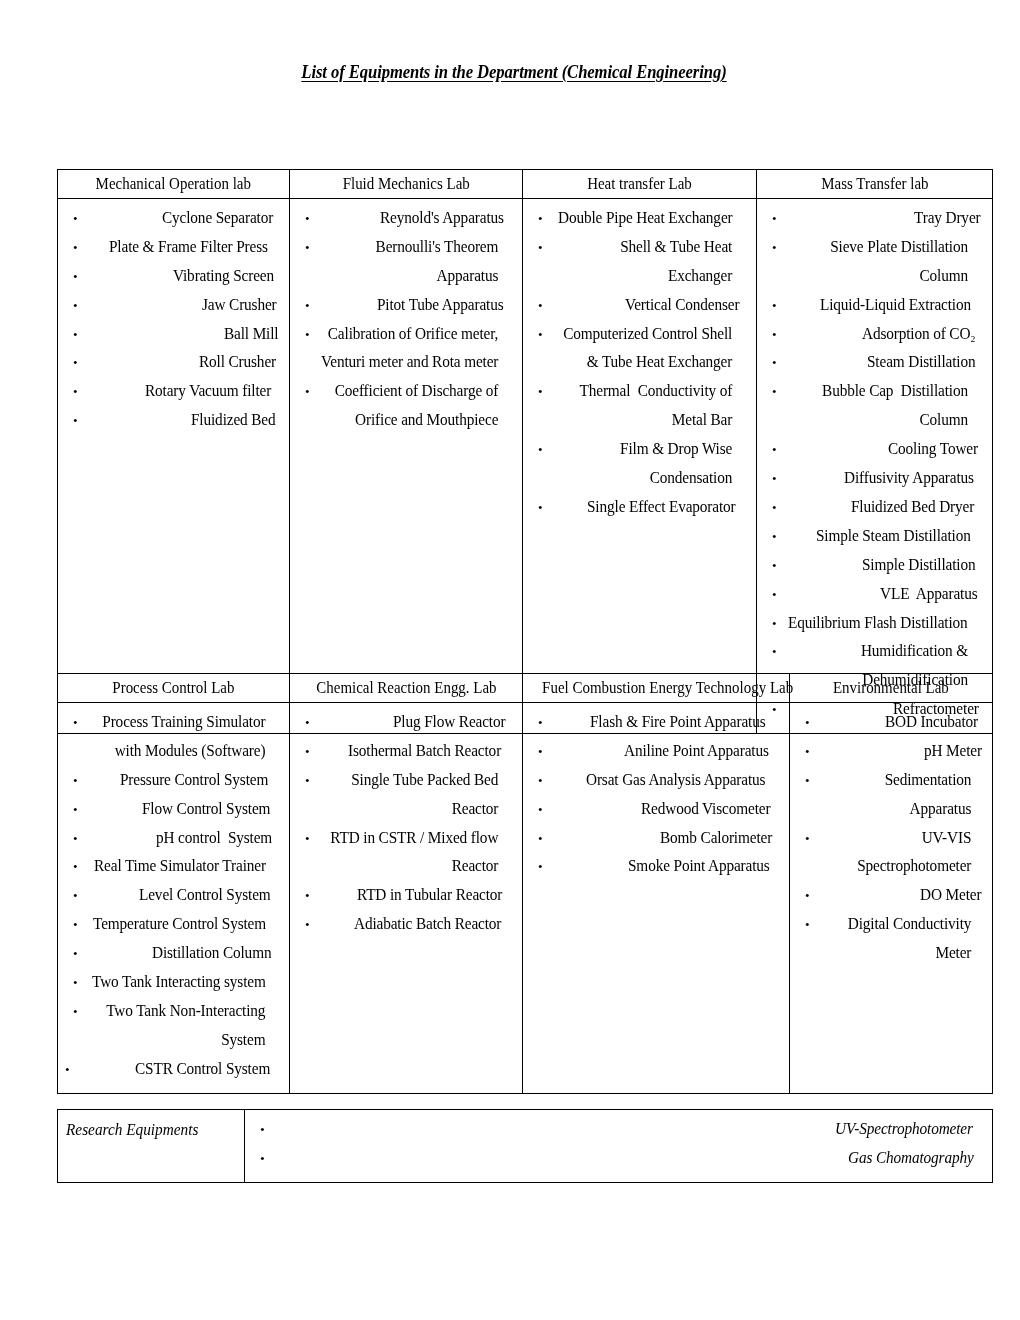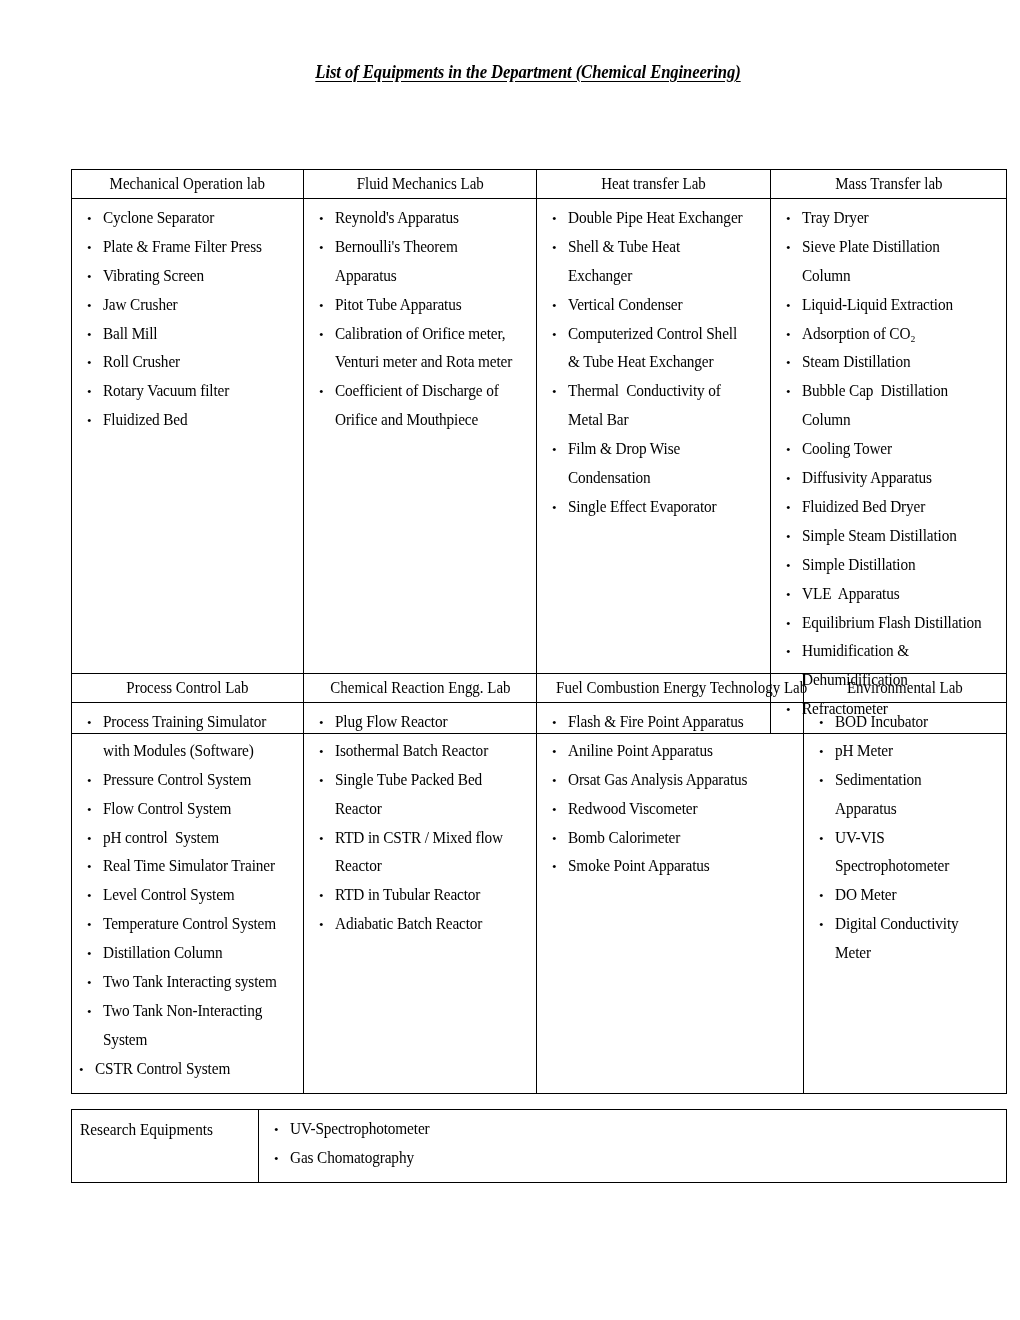--- a/index.html
+++ b/index.html
@@ -12,21 +12,21 @@
     width: 1020px;
     height: 1320px;
     font-family: "Liberation Serif", "DejaVu Serif", serif;
     color: #000000;
     position: relative;
     overflow: hidden;
   }
 
   .page {
     position: absolute;
-    left: 18px; top: 0;
+    left: 4px; top: 0;
     width: 907px;
     height: 1320px;
     padding-left: 20px;
   }
 
   
   .doc-title {
     position: absolute;
     left: 0;
     top: 62px;
@@ -70,20 +70,21 @@
   }
 
   .cell-body {
     padding: 5px 4px 9px 4px;
   }
 
   ul.eq {
     list-style: none;
     margin: 0;
     padding: 0;
+    text-align: right;
   }
   ul.eq > li {
     position: relative;
     font-size: 17px;
     line-height: 1.70;
     padding-left: 27px;
     margin: 0;
     letter-spacing: -0.15px;
   }
   ul.eq > li .txt {
@@ -115,21 +116,21 @@
   #table-labs-1 .c4 { width: 236px; }
   #table-labs-1 td.body-cell { height: 470px; }
 
   #table-labs-2 { left: 53px; top: 673px; width: 935px; }
   #table-labs-2 .c1 { width: 232px; }
   #table-labs-2 .c2 { width: 233px; }
   #table-labs-2 .c3 { width: 267px; }
   #table-labs-2 .c4 { width: 203px; }
   #table-labs-2 td.body-cell { height: 365px; }
 
-  #table-research { left: 53px; top: 1109px; width: 935px; }
+  #table-research { left: 53px; top: 1109px; width: 935px; font-style: italic; }
   #table-research .rc1 { width: 187px; }
   #table-research .rc2 { width: 748px; }
   #table-research td.label-cell {
     font-size: 17px;
     padding: 10px 4px 9px 8px;
     vertical-align: top;
   }
   #table-research .label-txt {
     display: inline-block;
     transform: scaleX(0.9);

